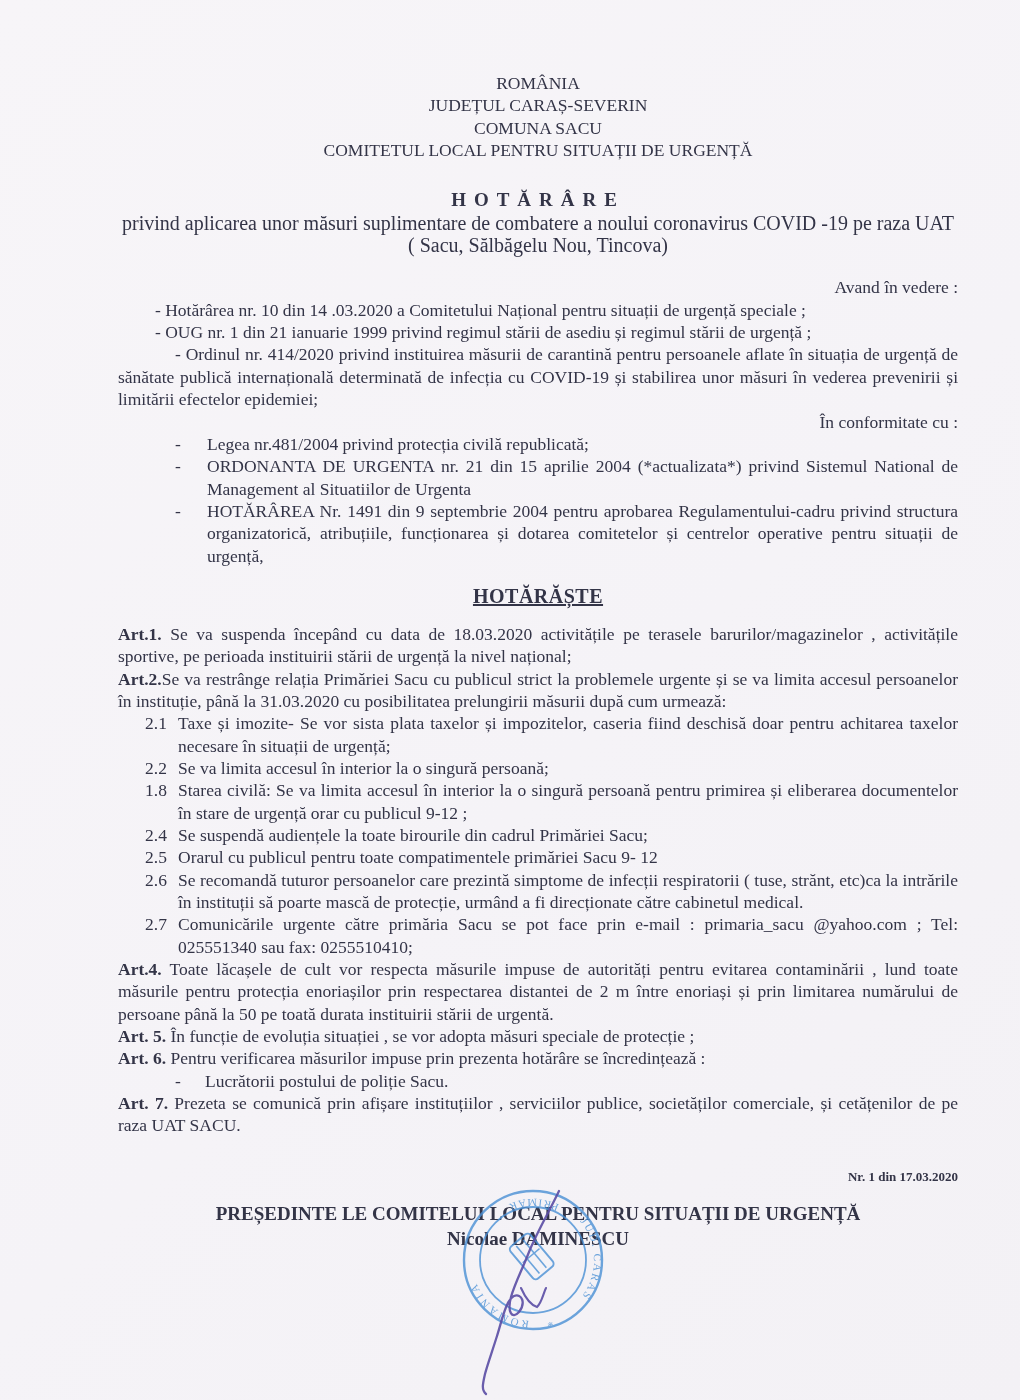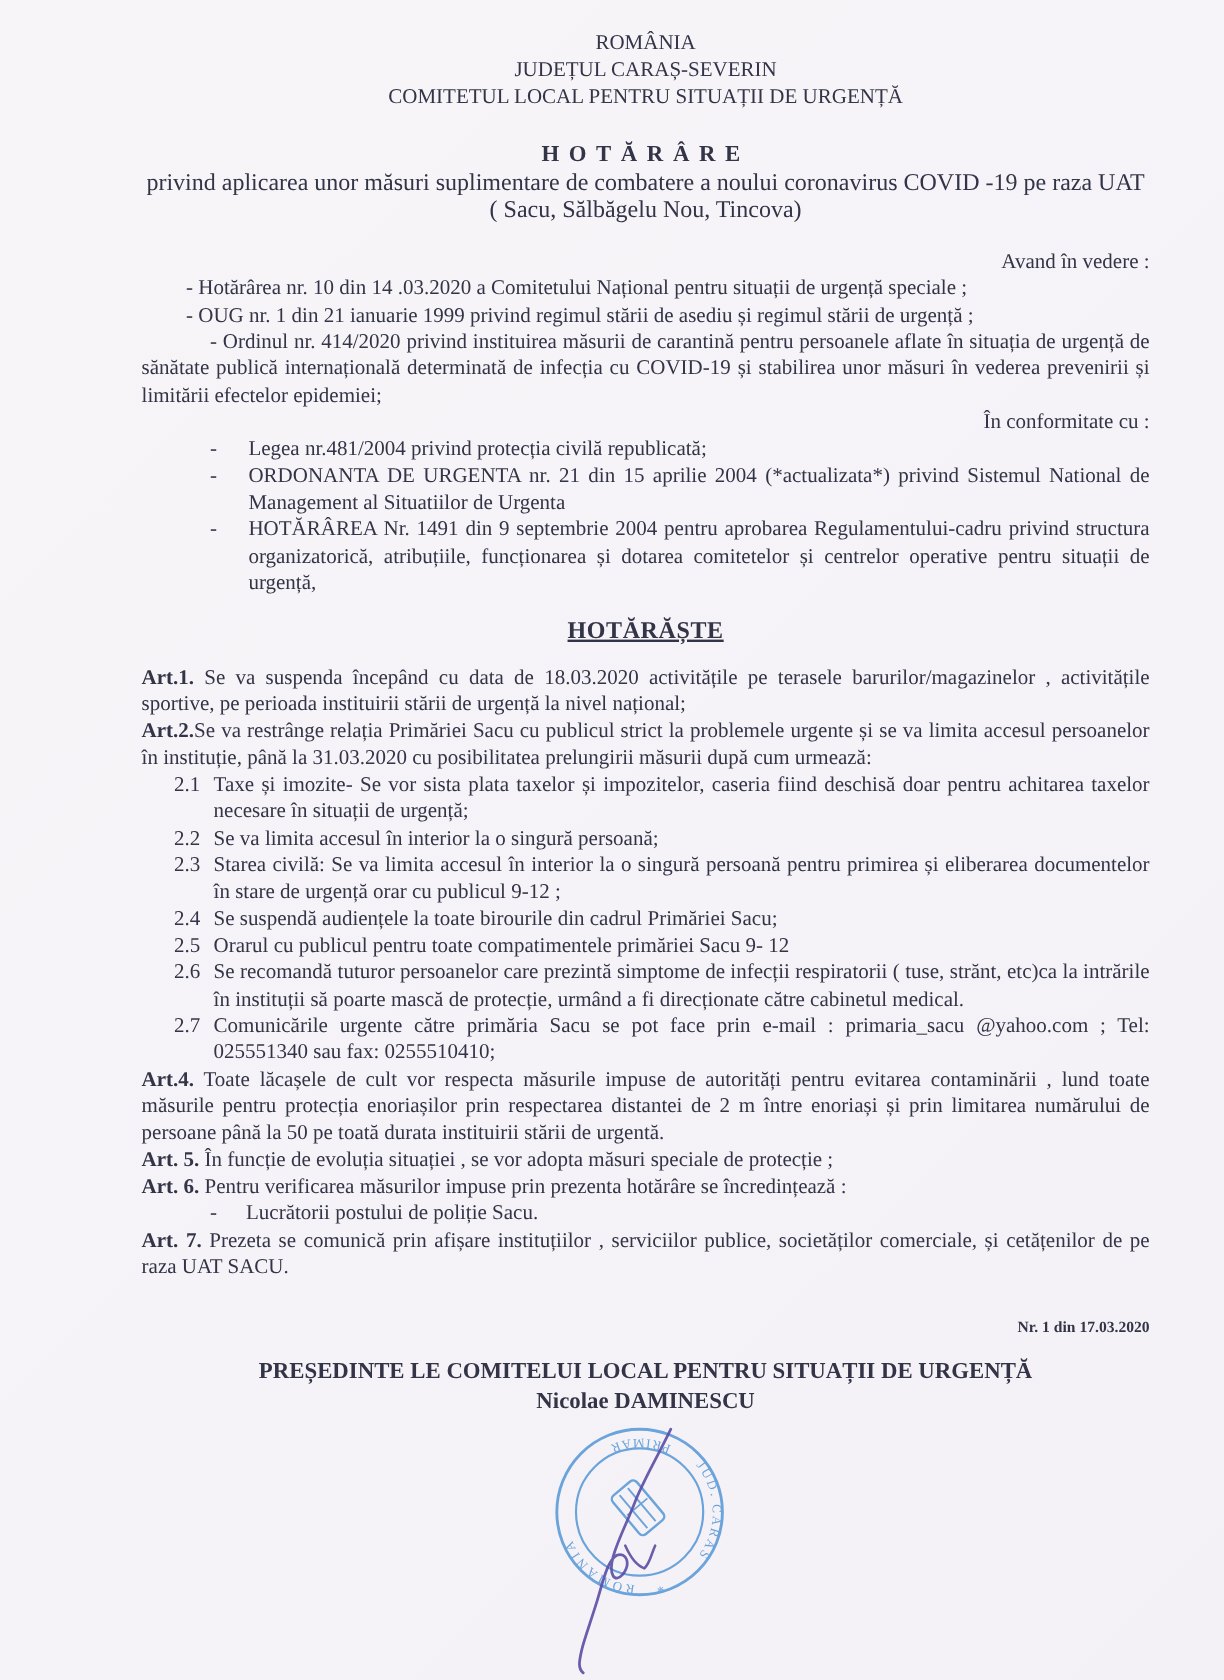--- a/index.html
+++ b/index.html
@@ -2,21 +2,21 @@
 <html><head>
 <meta charset="utf-8">
 <style>
   html,body{margin:0;padding:0;}
   .page{
     width:1020px;height:1400px;position:relative;overflow:hidden;
     background:linear-gradient(135deg,#f7f5f8 0%,#f5f3f7 55%,#f3f1f5 100%);
     font-family:"Liberation Serif","DejaVu Serif",serif;
     color:#333447;
     box-sizing:border-box;
-    padding:24px 62px 0 118px;
+    padding:72px 62px 0 118px;
   }
   .center{text-align:center;}
   .hdr-line{font-size:17.5px;line-height:22.4px;}
   .doc-title{font-weight:bold;font-size:19px;line-height:24px;letter-spacing:0.42em;margin-top:26px;}
   .subtitle{font-size:20px;line-height:22.4px;}
   .body-text{font-size:17.5px;line-height:22.35px;text-align:justify;}
   .mt{margin-top:20px;}
   .indent-sm{text-indent:37px;text-align:right;}
   .hang{margin-left:37px;text-align:left;}
   .ordinul{text-indent:57px;}
@@ -35,20 +35,21 @@
   .signature-svg{position:absolute;left:440px;top:1150px;z-index:3;opacity:0.9;}
 </style>
 </head>
 <body>
 
 <div class="page">
 
   <div class="center">
     <div class="hdr-line">ROMÂNIA</div>
     <div class="hdr-line">JUDEȚUL CARAȘ-SEVERIN</div>
+    <div class="hdr-line">COMUNA  SACU</div>
     <div class="hdr-line">COMITETUL LOCAL PENTRU SITUAȚII DE URGENȚĂ</div>
   </div>
 
   <div class="center doc-title">HOTĂRÂRE</div>
   <div class="center subtitle">privind aplicarea unor măsuri suplimentare de combatere a noului coronavirus COVID -19  pe raza UAT</div>
   <div class="center subtitle">( Sacu, Sălbăgelu Nou, Tincova)</div>
 
   <div class="body-text mt indent-sm">Avand în vedere :</div>
   <div class="body-text hang">- Hotărârea nr. 10 din 14 .03.2020  a Comitetului Național pentru situații de urgență speciale ;</div>
   <div class="body-text hang">- OUG nr. 1  din 21 ianuarie 1999 privind regimul stării de asediu și regimul stării de urgență ;</div>
@@ -81,21 +82,21 @@
 
   <div class="body-text sub-item">
     <span class="num">2.1</span>
     <span>Taxe și imozite- Se vor sista plata taxelor și impozitelor, caseria fiind deschisă doar pentru achitarea taxelor necesare în situații de urgență;</span>
   </div>
   <div class="body-text sub-item">
     <span class="num">2.2</span>
     <span>Se va limita accesul în interior la o singură persoană;</span>
   </div>
   <div class="body-text sub-item">
-    <span class="num">2.3</span>
+    <span class="num">1.8</span>
     <span>Starea civilă: Se va limita accesul în interior la o singură persoană pentru primirea și  eliberarea documentelor în stare de urgență orar cu publicul 9-12 ;</span>
   </div>
   <div class="body-text sub-item">
     <span class="num">2.4</span>
     <span>Se suspendă audiențele la toate birourile din cadrul Primăriei Sacu;</span>
   </div>
   <div class="body-text sub-item">
     <span class="num">2.5</span>
     <span>Orarul cu publicul pentru toate compatimentele primăriei Sacu  9- 12</span>
   </div>

